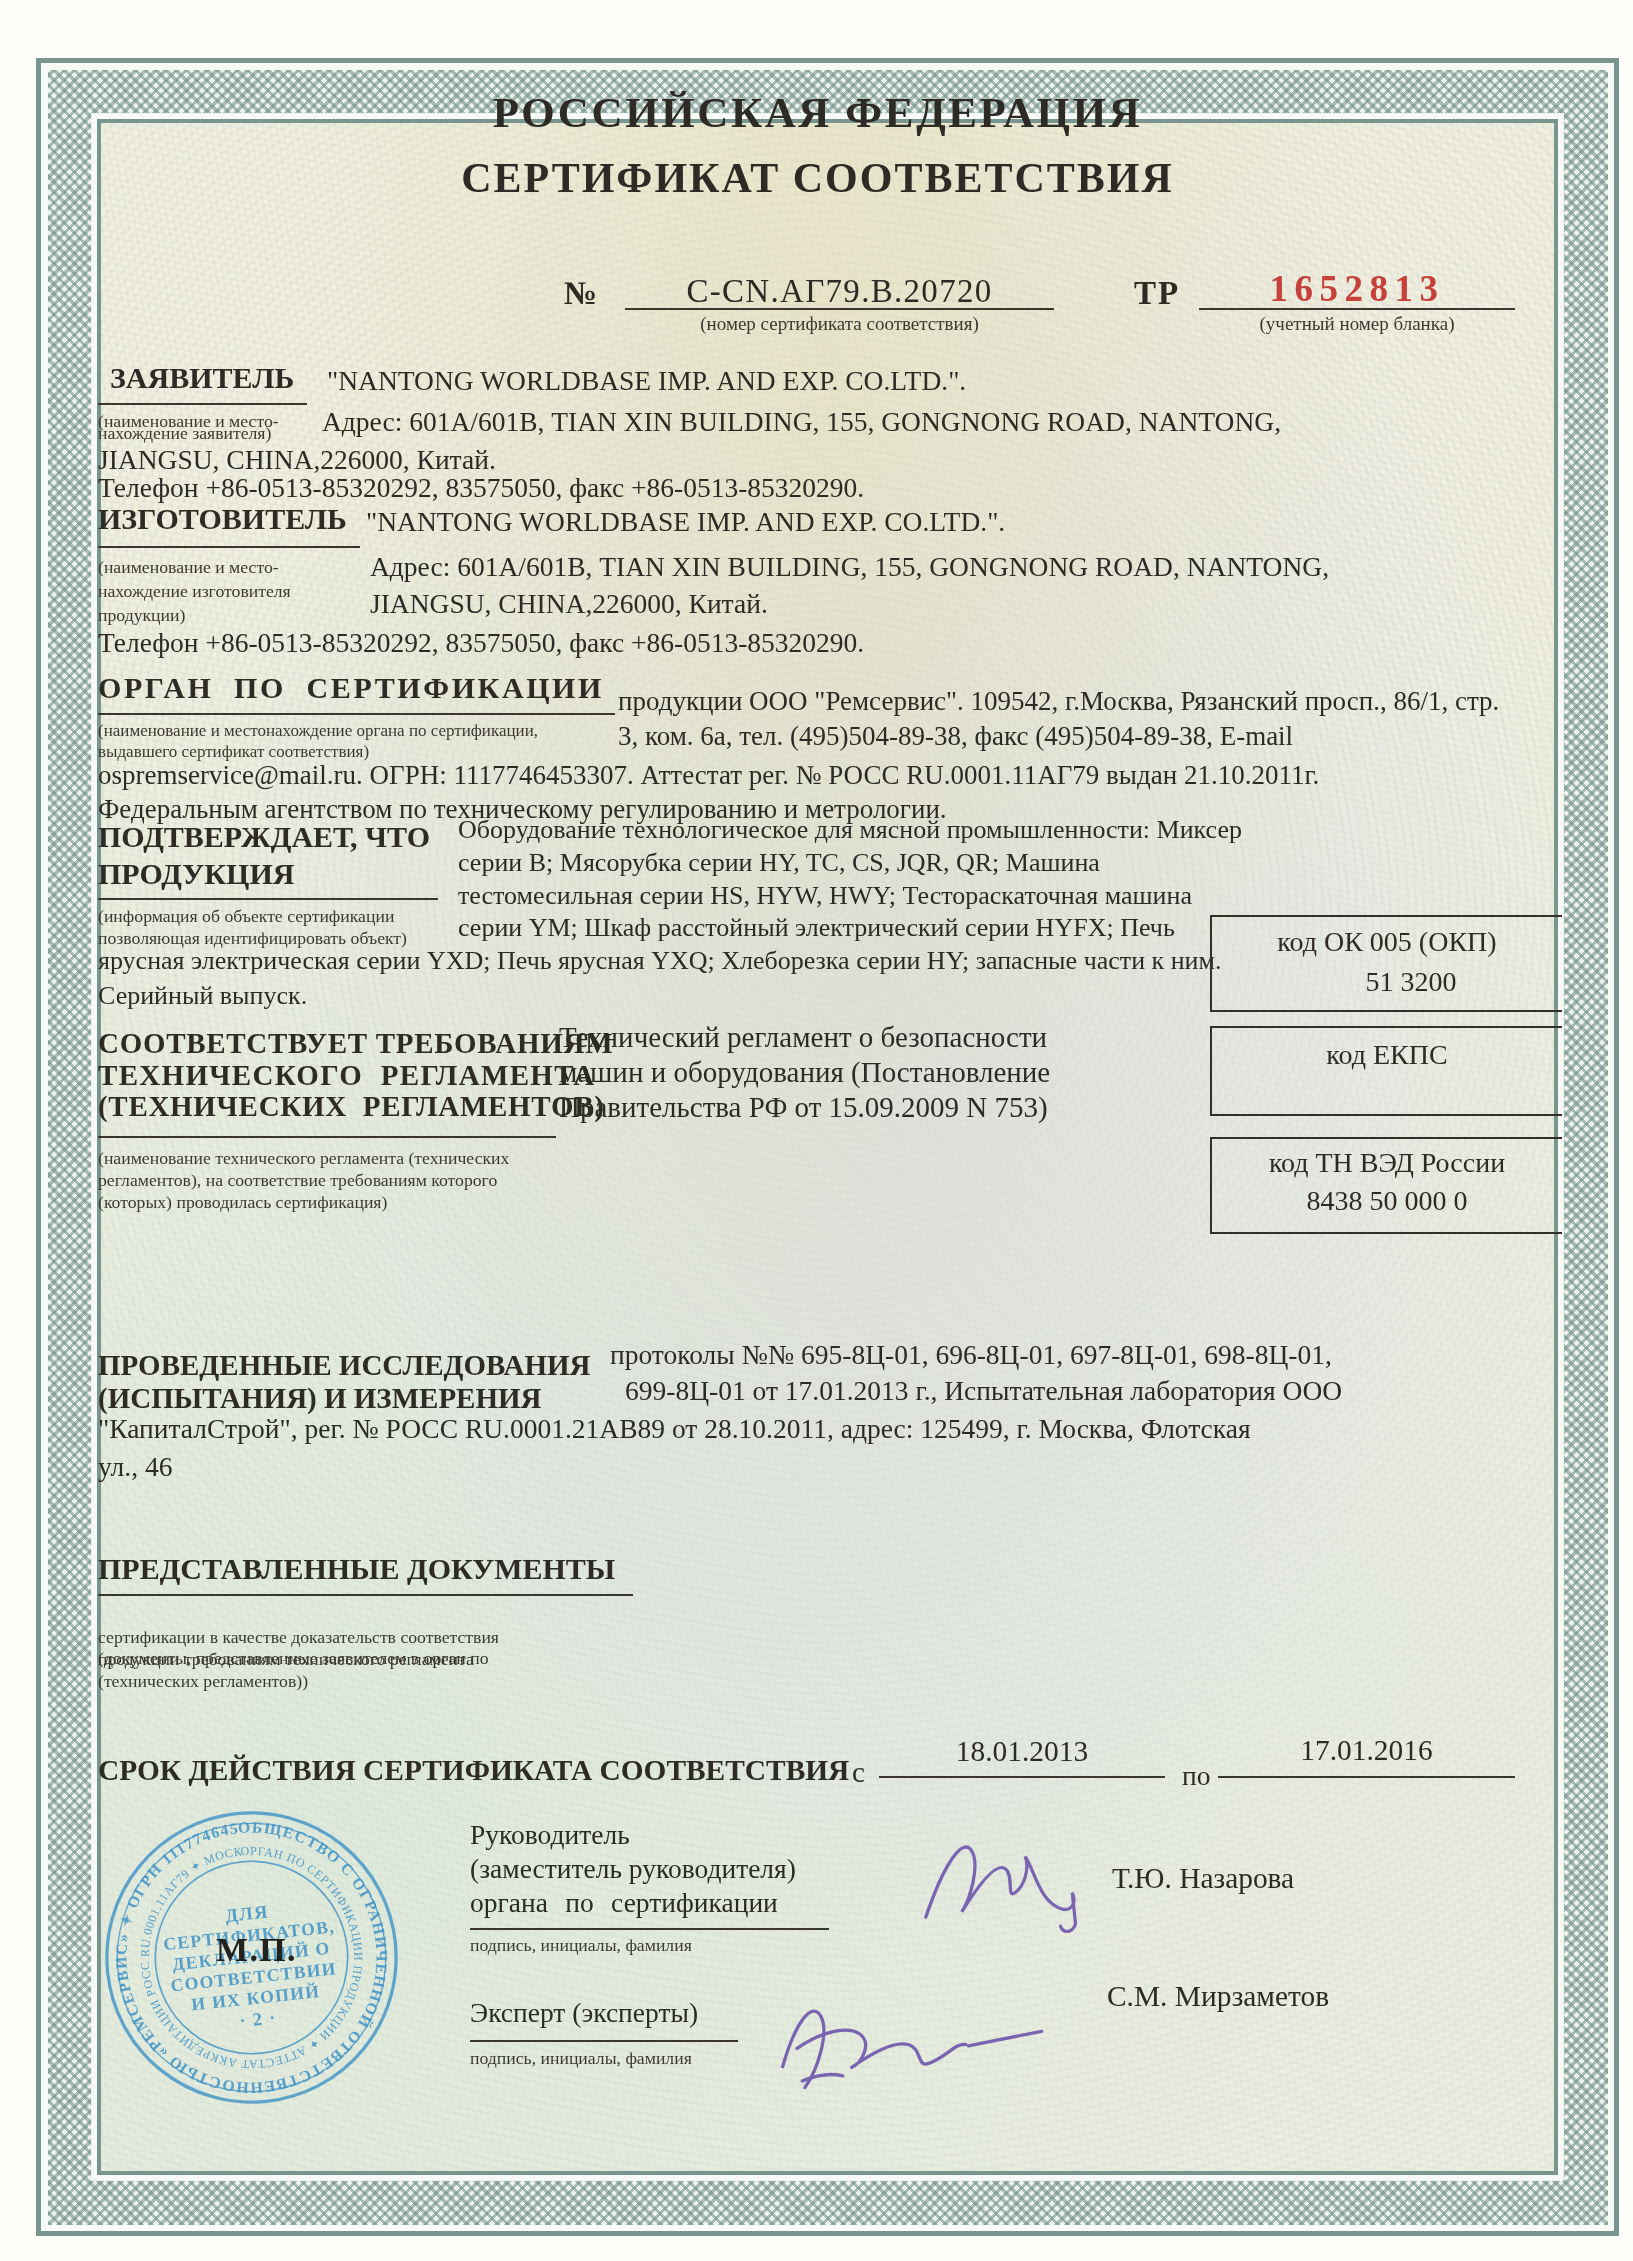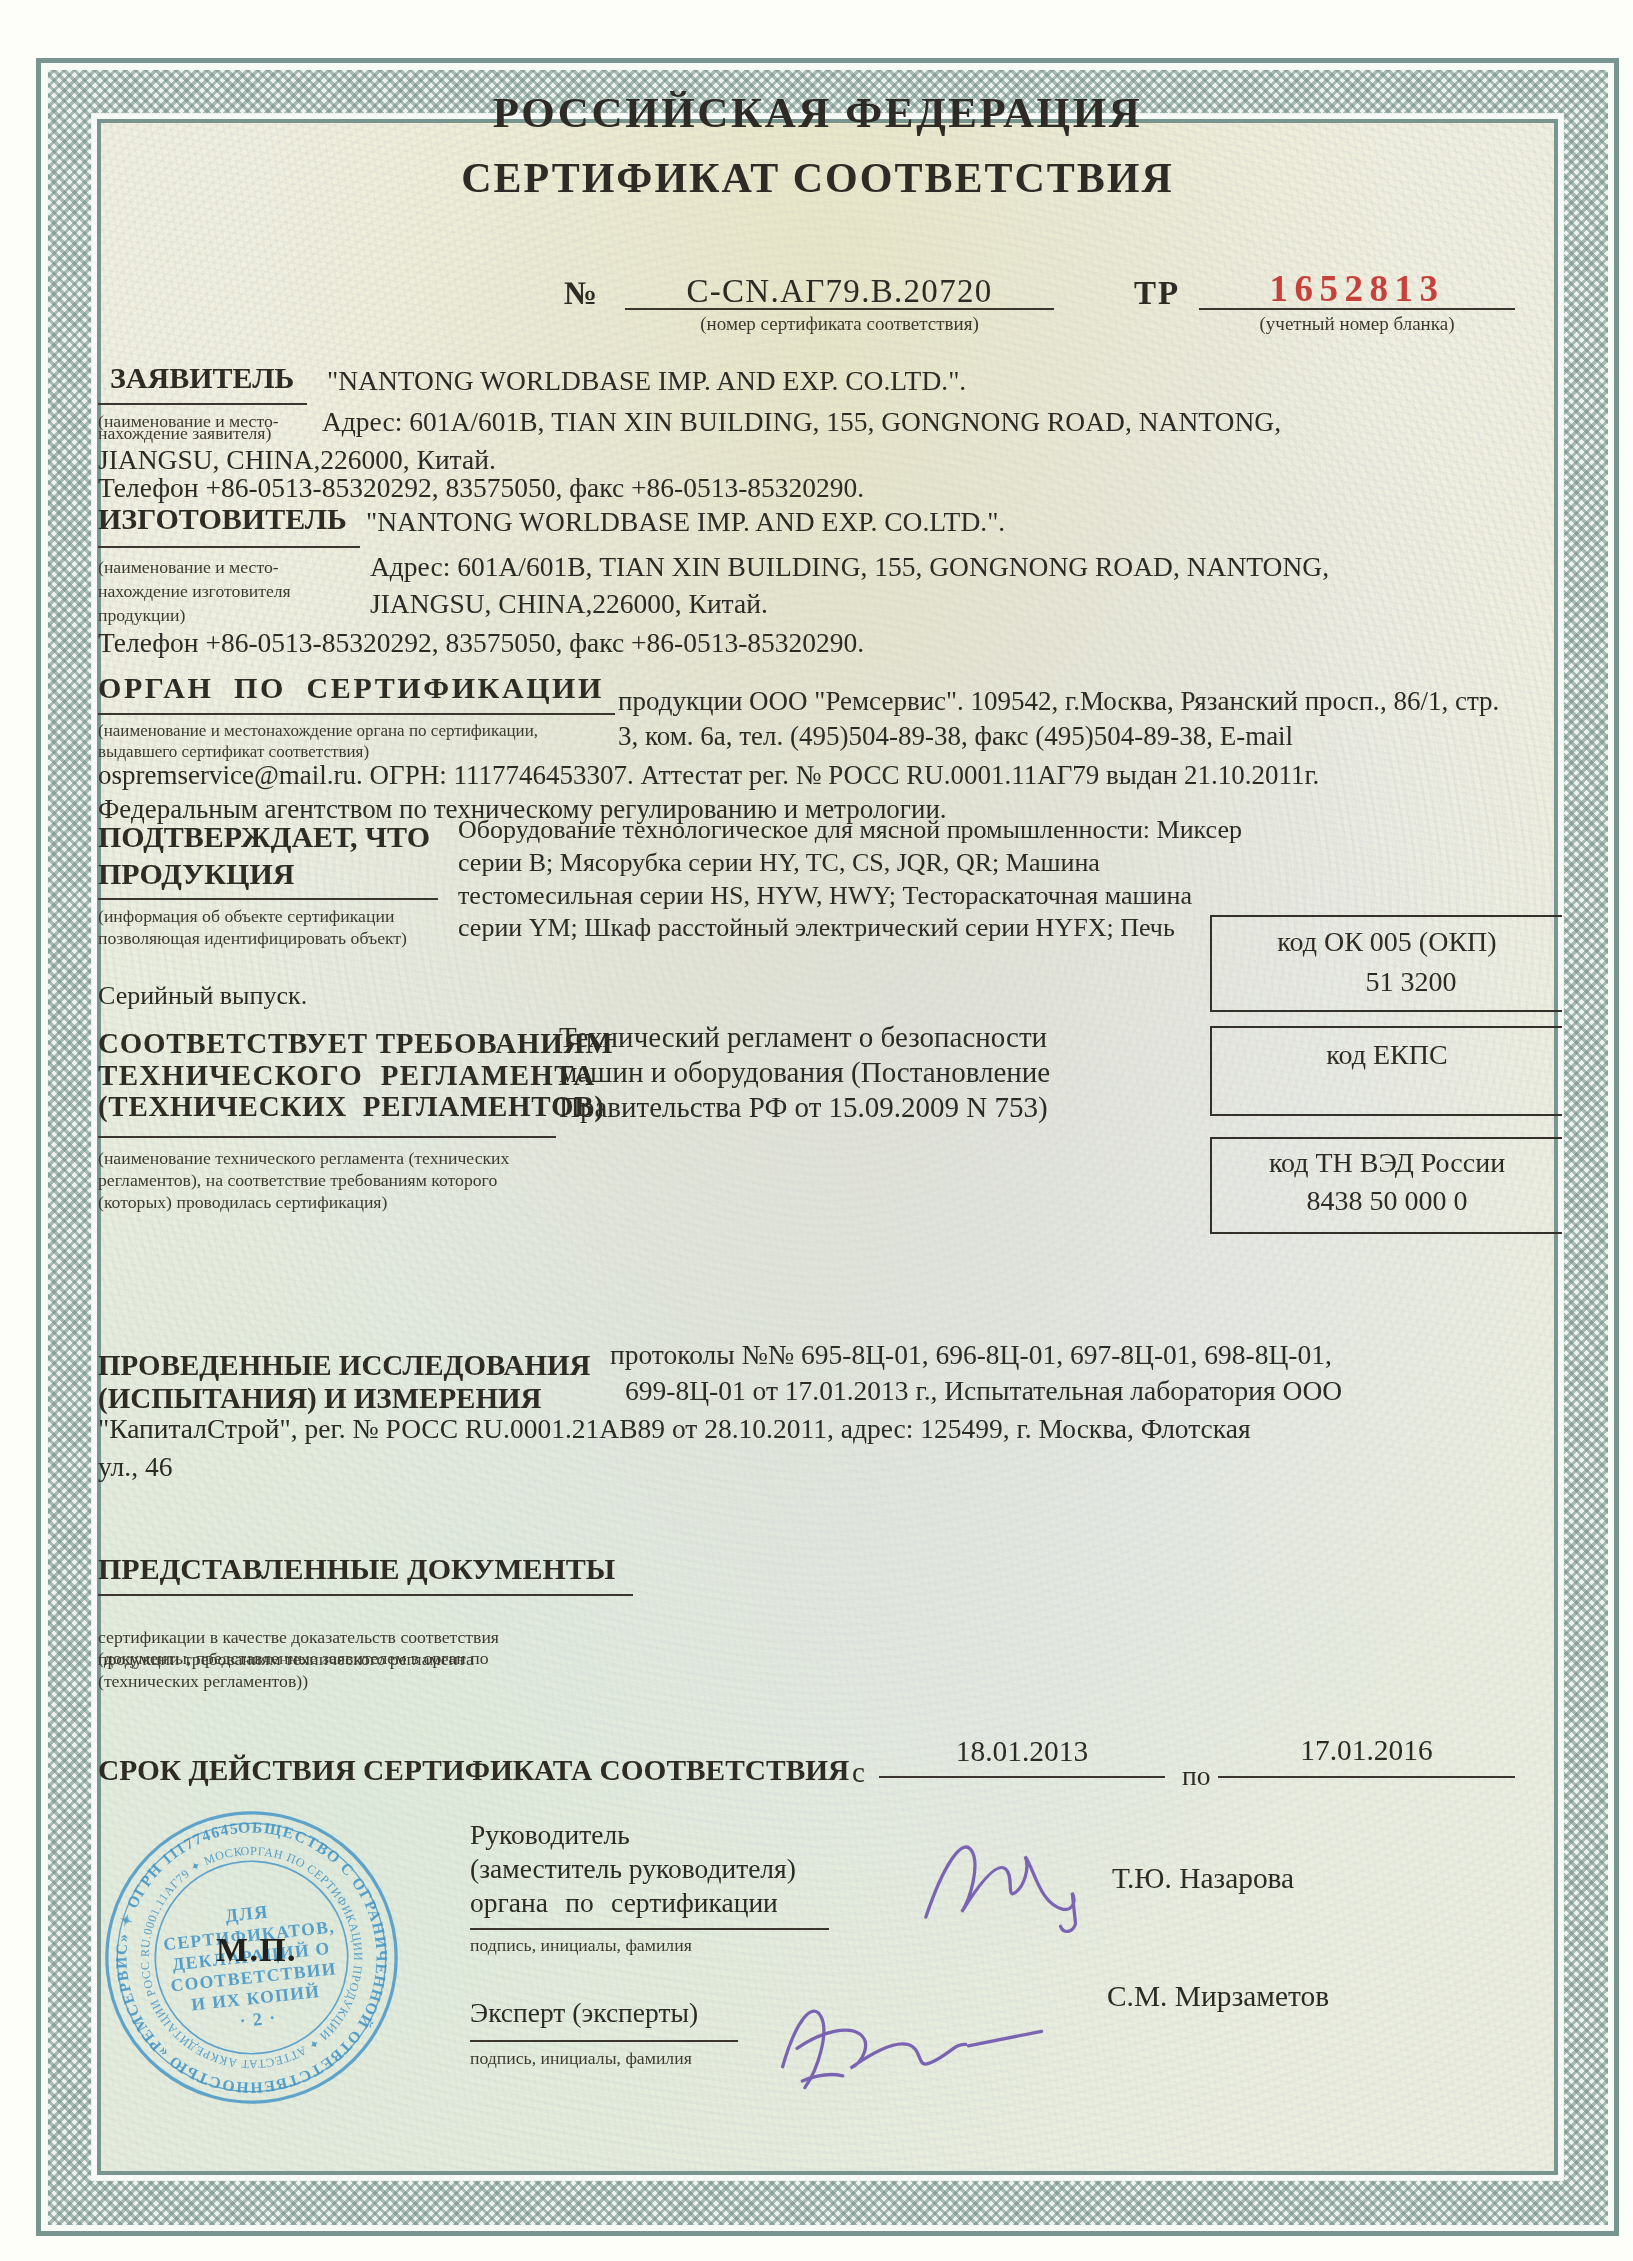--- a/index.html
+++ b/index.html
@@ -96,20 +96,21 @@
 
   <div class="abs h" style="left:98px;top:820px;font-size:30px;">ПОДТВЕРЖДАЕТ, ЧТО</div>
   <div class="abs bl" style="left:458px;top:815px;">Оборудование технологическое для мясной промышленности: Миксер</div>
   <div class="abs h" style="left:98px;top:857px;font-size:30px;">ПРОДУКЦИЯ</div>
   <div class="abs bl" style="left:458px;top:848px;">серии В; Мясорубка серии HY, TC, CS, JQR, QR; Машина</div>
   <div class="abs bl" style="left:458px;top:881px;">тестомесильная серии HS, HYW, HWY; Тестораскаточная машина</div>
   <div class="ul" style="left:98px;top:898px;width:340px;"></div>
   <div class="abs lab" style="left:98px;top:906px;">(информация об объекте сертификации</div>
   <div class="abs bl" style="left:458px;top:913px;">серии YM; Шкаф расстойный электрический серии HYFX; Печь</div>
   <div class="abs lab" style="left:98px;top:928px;">позволяющая идентифицировать объект)</div>
+  <div class="abs bl" style="left:98px;top:946px;">ярусная электрическая серии YXD; Печь ярусная YXQ; Хлеборезка серии HY; запасные части к ним.</div>
   <div class="abs bl" style="left:98px;top:981px;">Серийный выпуск.</div>
 
   <div class="code-box" style="left:1210px;top:915px;width:350px;height:93px;">
     <div class="cl" style="margin-top:9.2px;">код ОК 005 (ОКП)</div>
     <div class="cl" style="margin-top:7.9px;padding-left:48px;">51 3200</div>
   </div>
   <div class="code-box" style="left:1210px;top:1026px;width:350px;height:86px;">
     <div class="cl" style="margin-top:10.5px;">код ЕКПС</div>
   </div>
   <div class="code-box" style="left:1210px;top:1137px;width:350px;height:93px;">

